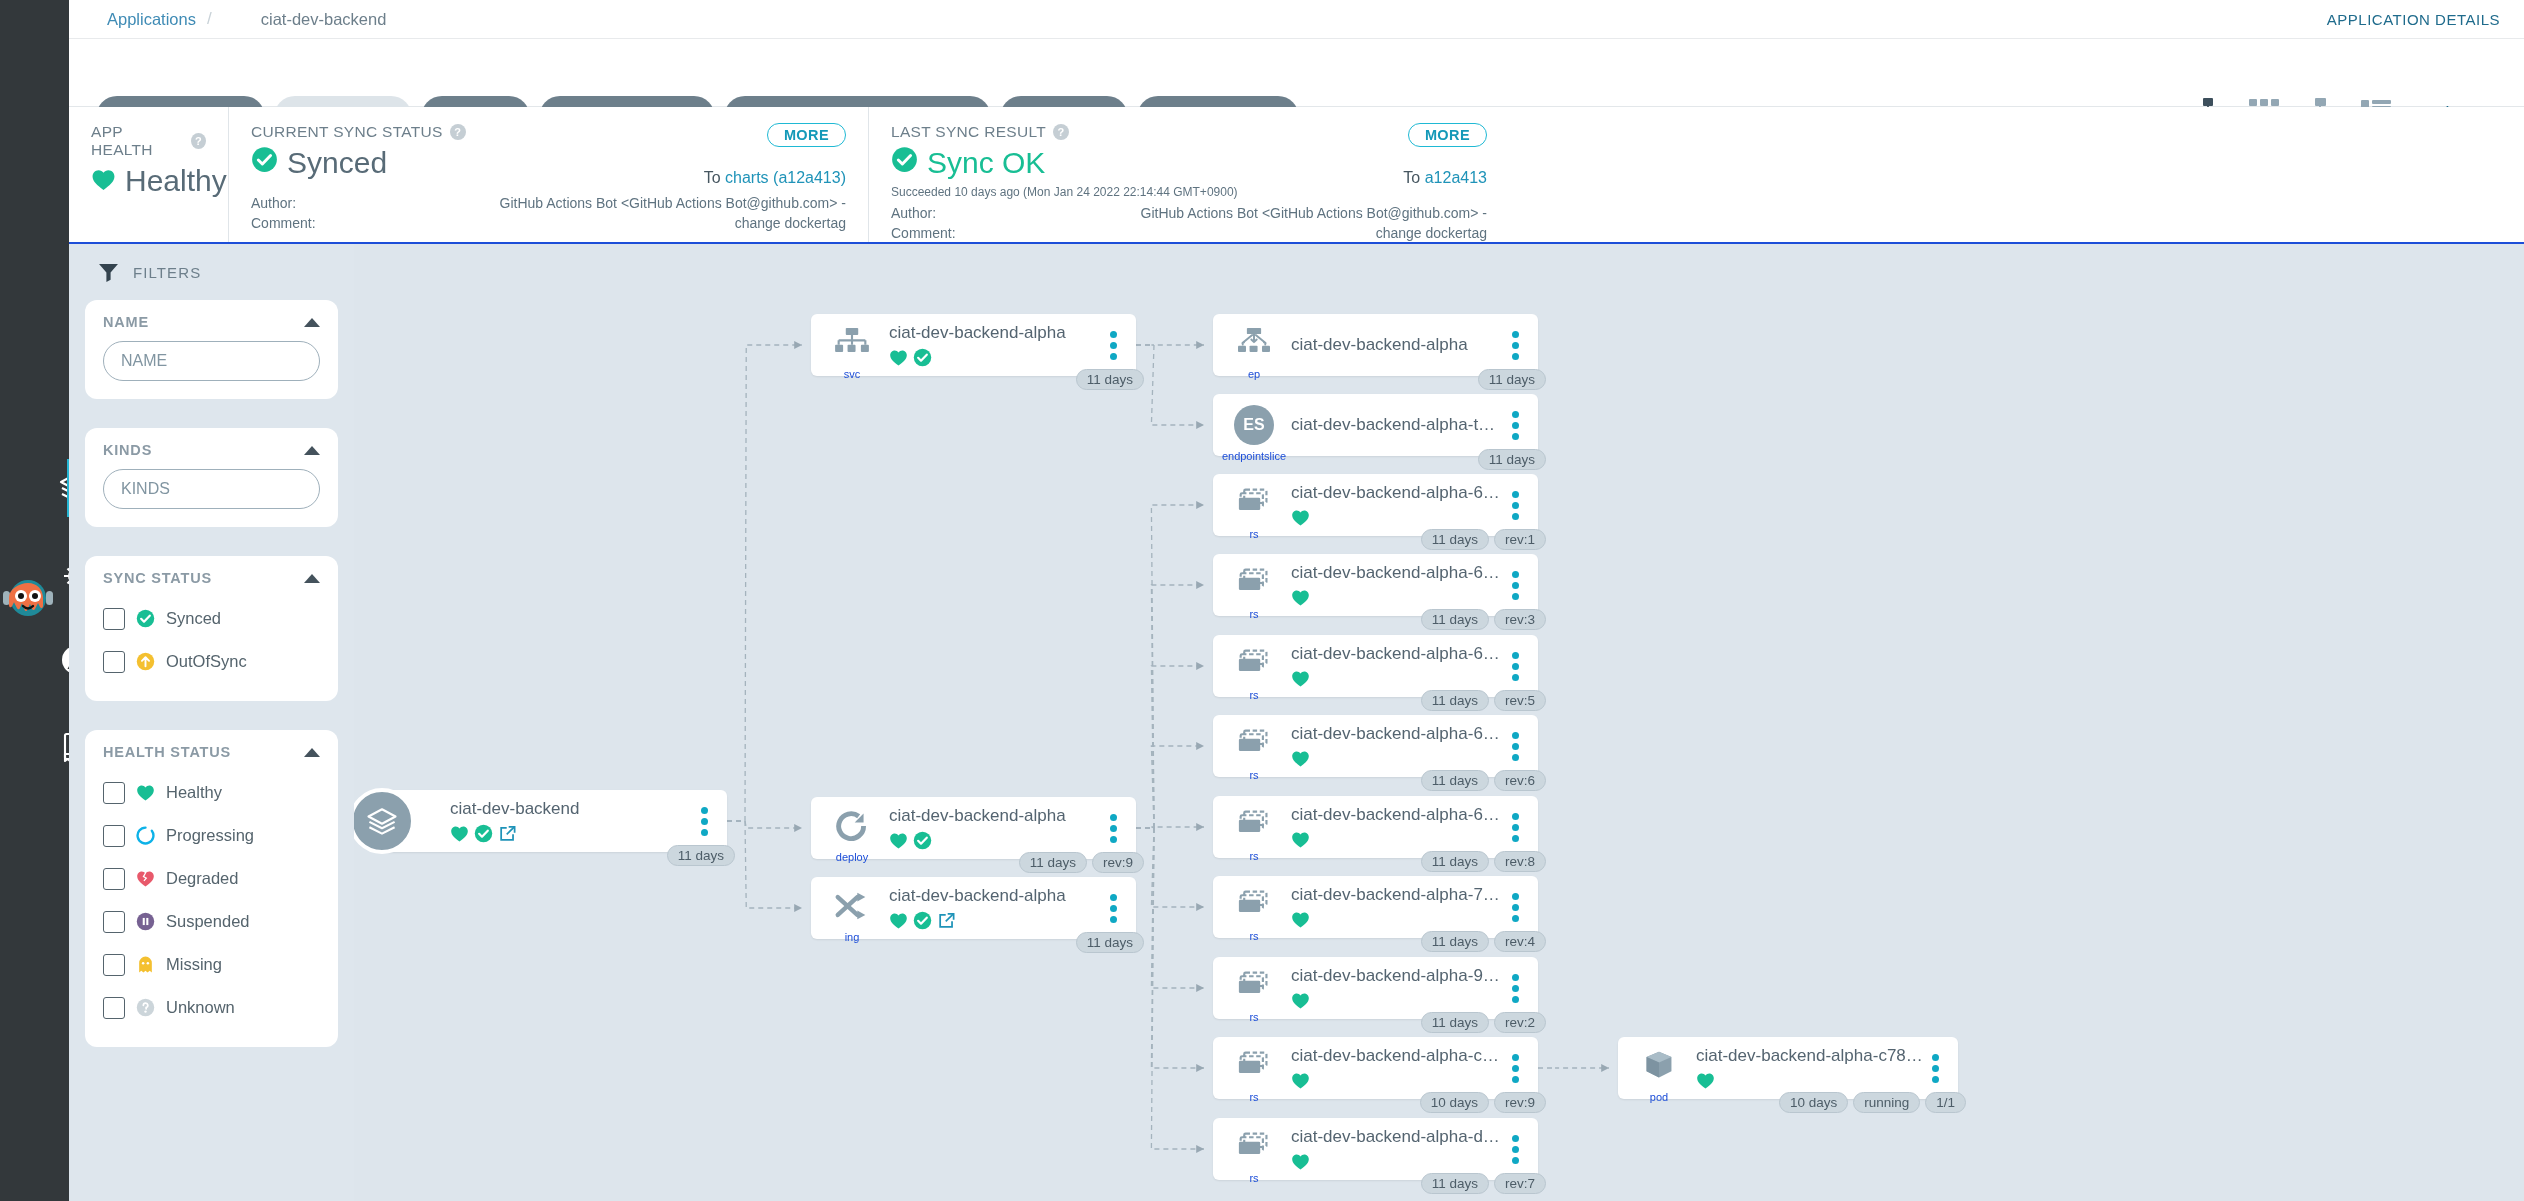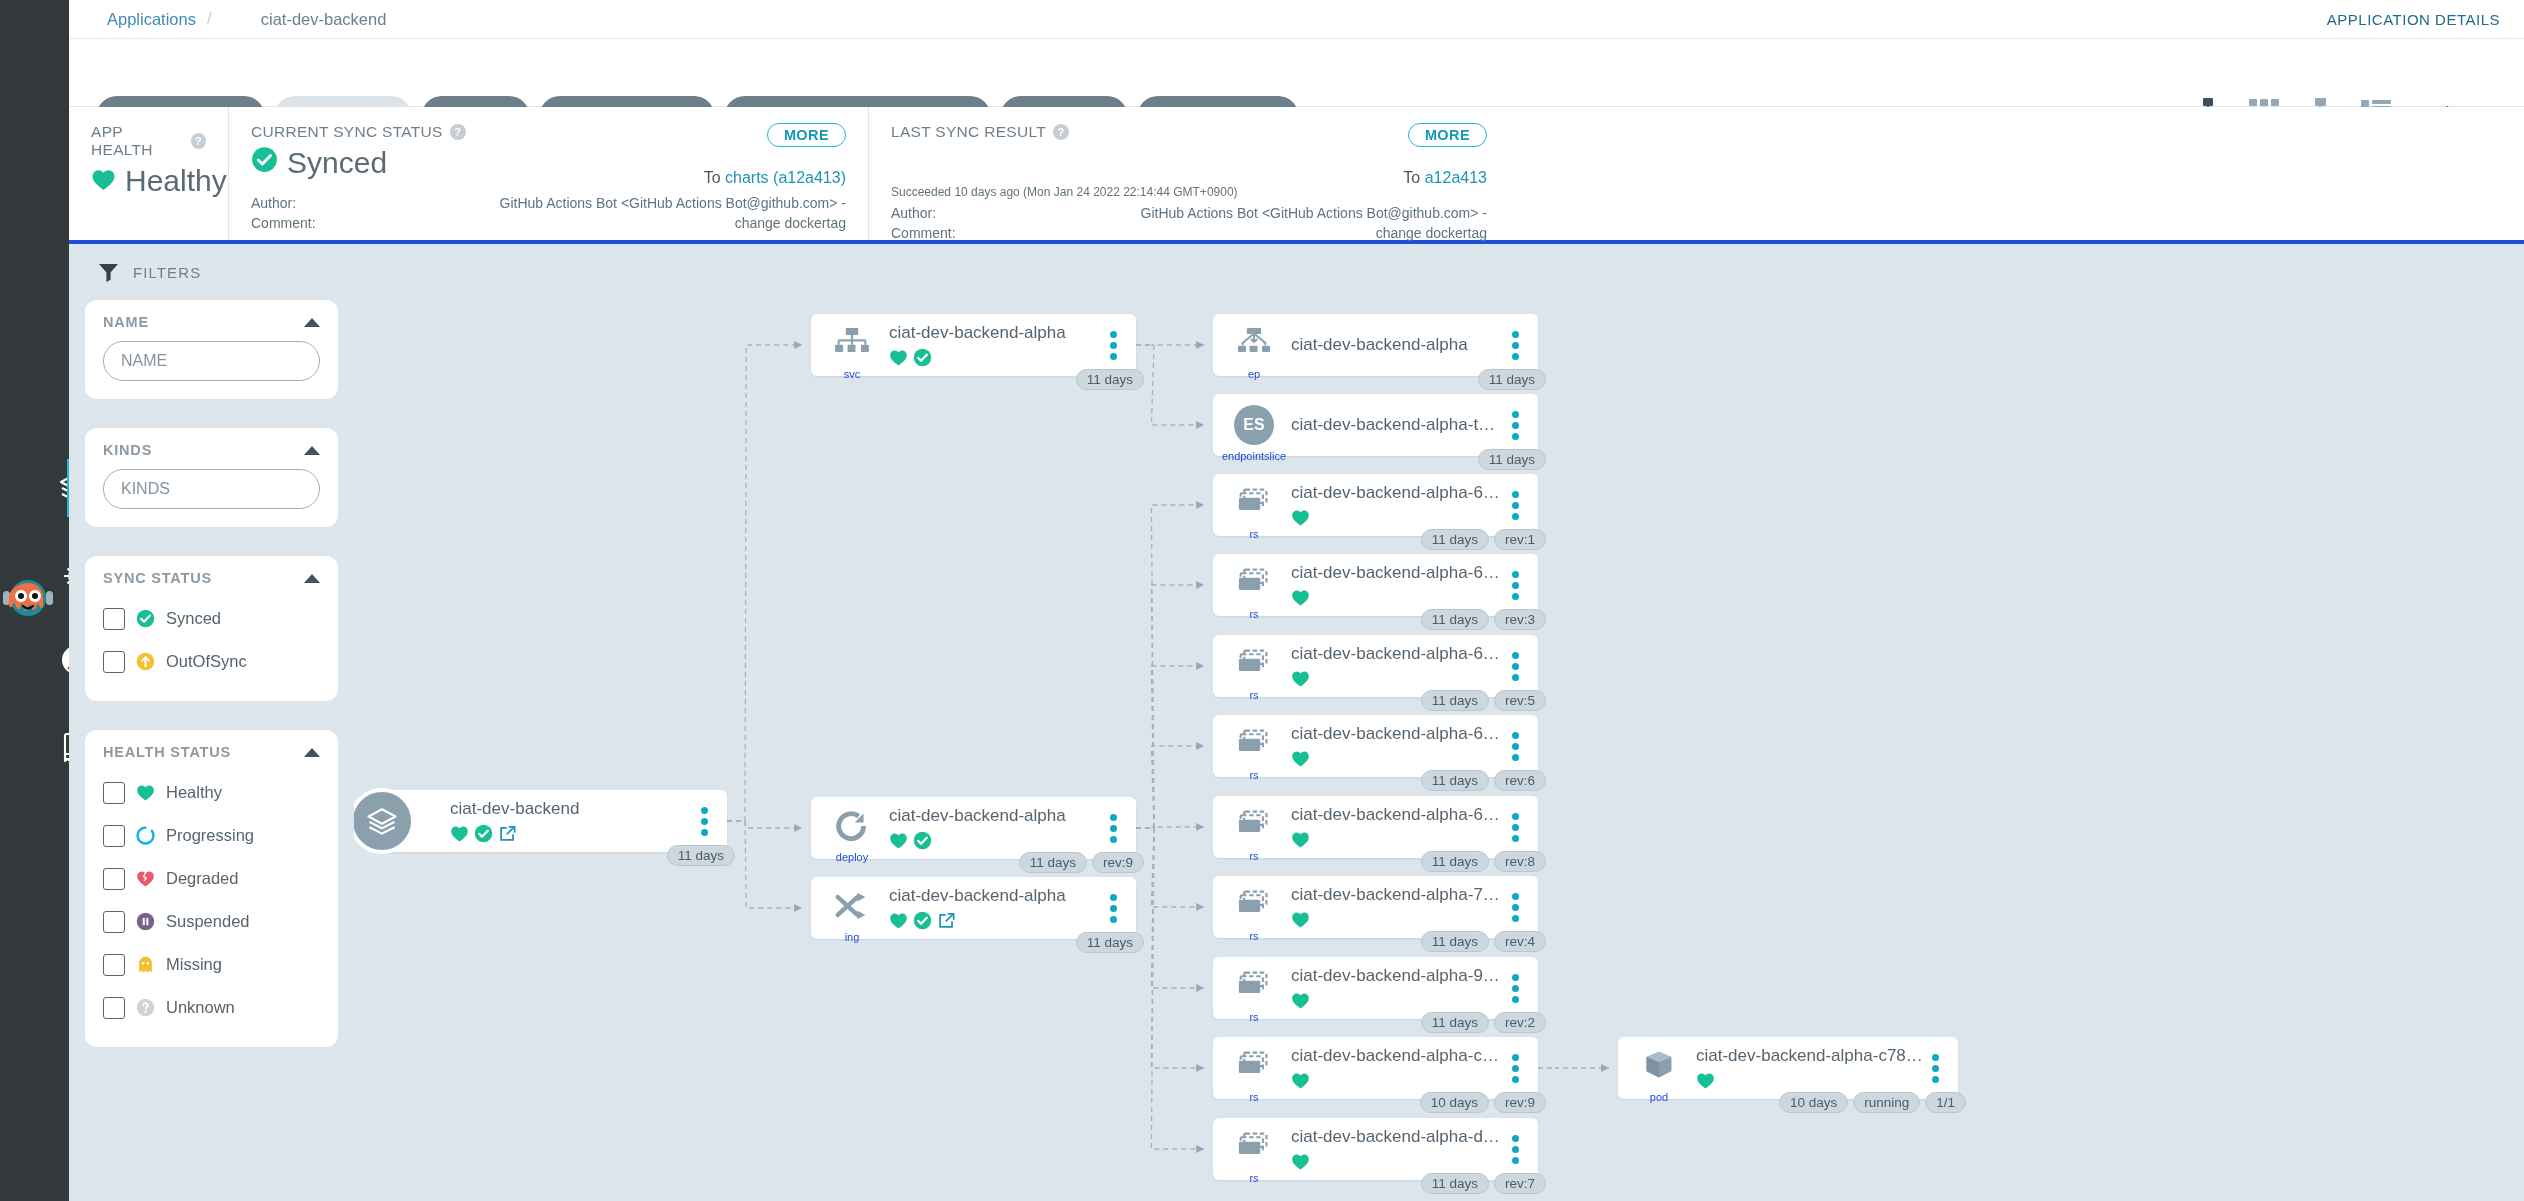--- a/index.html
+++ b/index.html
@@ -67,21 +67,21 @@
   }
   .vicon { width: 32px; height: 30px; cursor: pointer; }
   .logout {
     position: absolute; right: 22px; top: 64px;
     font-size: 17px; color: #1f6b8c; cursor: pointer;
   }
 
   
   .status-panel {
     position: absolute; left: 69px; top: 107px; width: 2455px; height: 137px;
-    background: #fff; border-bottom: 4px solid #1d4ed8;
+    background: #fff; border-bottom: 2px solid #1d4ed8;
     display: flex;
   }
   .sp-col { padding: 16px 22px 0 22px; position: relative; }
   .sp-col.divider { border-right: 1px solid #e0e5e9; }
   .sp-label {
     font-size: 15.5px; color: #6d7f8b; letter-spacing: 0.3px;
     display: flex; align-items: center; gap: 7px;
   }
   .help-dot {
     display: inline-flex; align-items: center; justify-content: center;
@@ -437,20 +437,29 @@
         <span class="kv-k">Comment:</span>
         <span class="kv-v">change dockertag</span>
       </div>
     </div>
 
     <div class="sp-col" style="width:640px">
       <div class="sp-label">
         <span>LAST SYNC RESULT</span>
         <span class="help-dot">?</span>
       </div>
+      <div class="sp-value green">
+        <span>
+          <svg width="27" height="27" viewBox="0 0 24 24">
+              <circle cx="12" cy="12" r="11" fill="#18be94"></circle>
+              <path d="M6.5 12.4l3.6 3.6 7.3-7.6" stroke="#fff" stroke-width="2.6" fill="none" stroke-linecap="round" stroke-linejoin="round"></path>
+            </svg>
+        </span>
+        <span>Sync OK</span>
+      </div>
       <button class="more-btn">MORE</button>
       <div class="sp-revlink">
         <span>To</span>
         <a>a12a413</a>
       </div>
       <div class="succeeded-line">Succeeded 10 days ago (Mon Jan 24 2022 22:14:44 GMT+0900)</div>
       <div class="kv" style="top:98px">
         <span class="kv-k">Author:</span>
         <span class="kv-v">GitHub Actions Bot &lt;GitHub Actions Bot@github.com&gt; -</span>
       </div>

